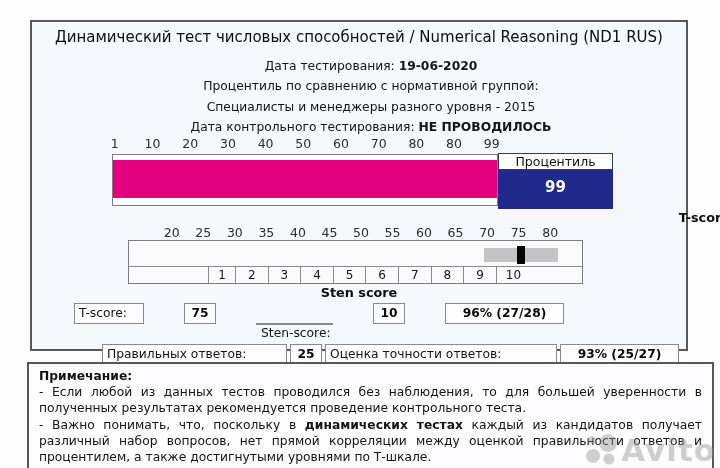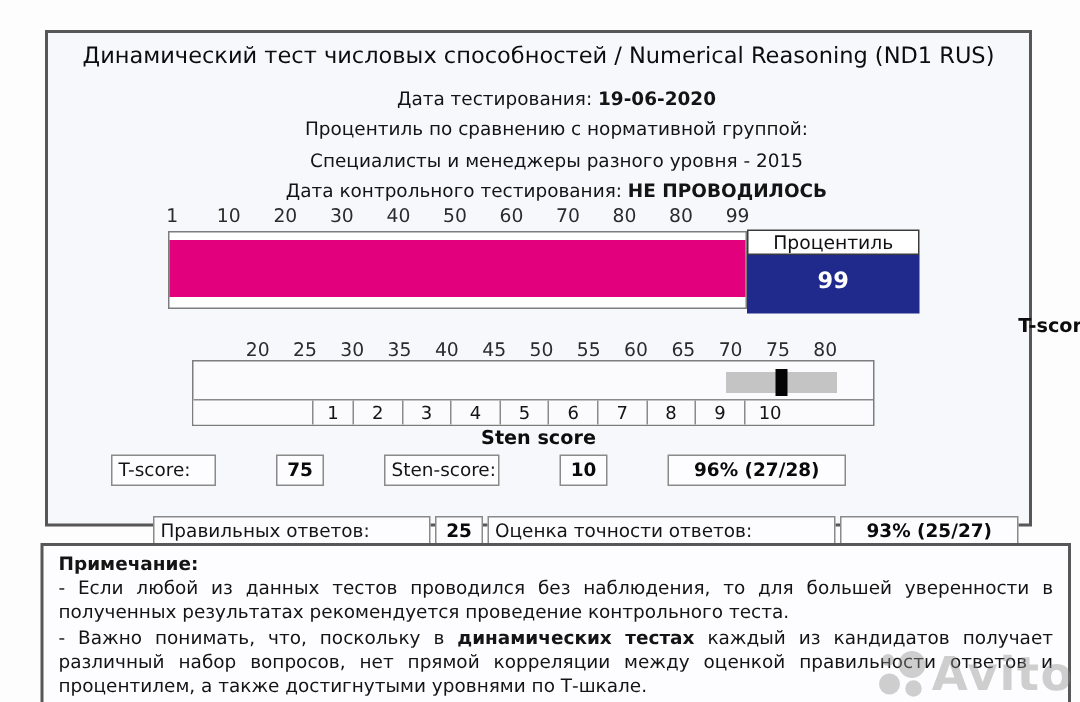--- a/index.html
+++ b/index.html
@@ -75,21 +75,21 @@
   
   .res-row{left:42px;height:21px;display:flex;gap:3px;font-size:12.3px;}
   .res-row1{top:281px;gap:40px;}
   .res-row2{top:322px;padding-left:28px;}
   .res-cell{
     border:1px solid #8a8a8a;background:#fdfdff;line-height:19px;
     box-sizing:border-box;
   }
   .res-label{padding-left:4px;text-align:left;color:#141414;}
   .res-value{font-weight:bold;text-align:center;color:#0a0a0a;}
-  .w70{width:70px;}.w32{width:32px;}.w77{width:77px;}.w232{width:232px;}
+  .w70{width:70px;}.w32{width:32px;}.w77{width:77px;margin-top:20px;}.w232{width:232px;}
   .w119{width:119px;}.w185{width:185px;}
   
   .note-box{
     left:27px;top:362px;width:663px;height:94px;
     border:2px solid #575757;background:#fdfdff;
     padding:4px 10px 12px 10px;box-sizing:content-box;
     font-size:12.3px;line-height:16.2px;color:#141414;overflow:hidden;
   }
   .note-box p{margin:0;text-align:justify;}
   .note-title{font-weight:bold;}

